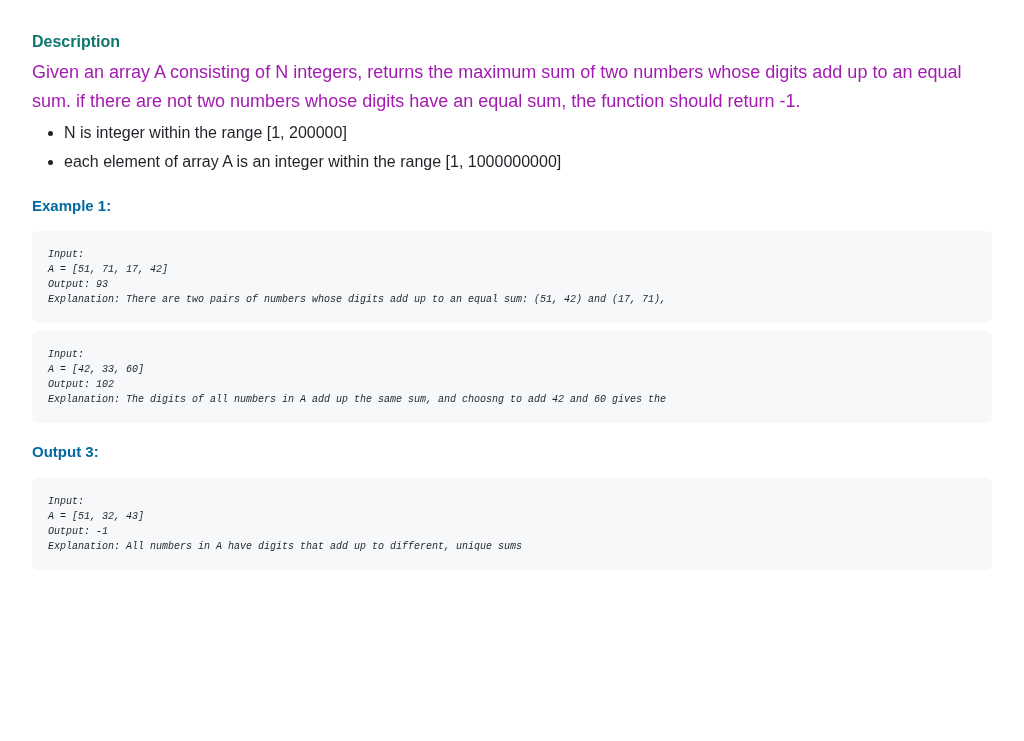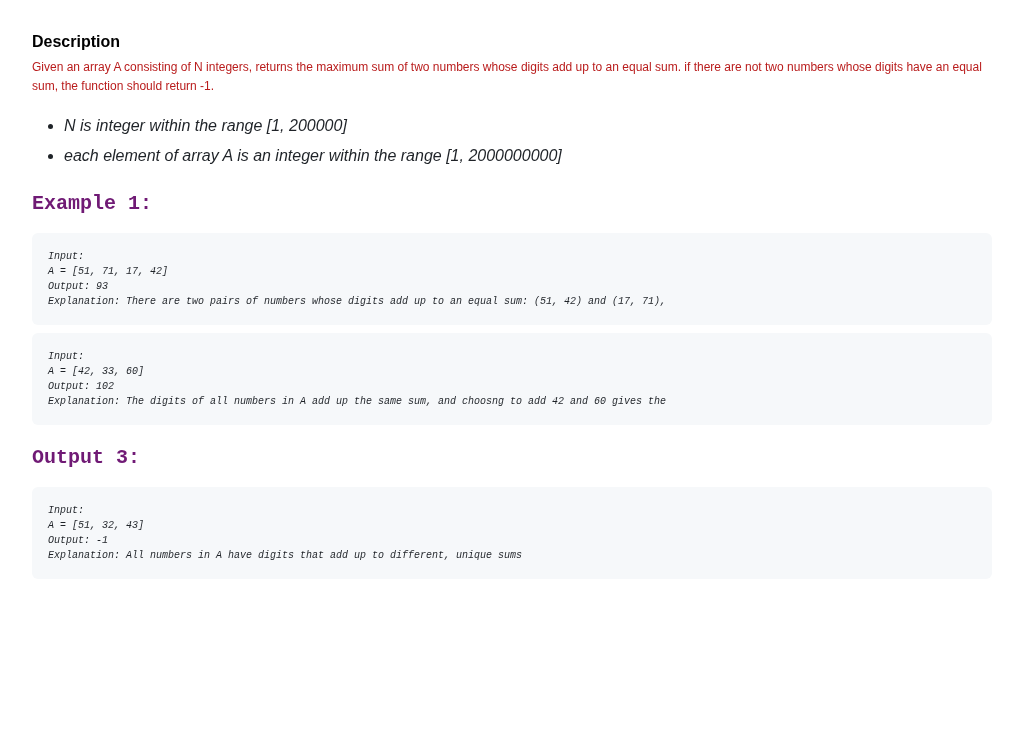--- a/index.html
+++ b/index.html
@@ -12,48 +12,46 @@
       font-size: 16px;
       line-height: 1.5;
       color: #24292f;
       background: #ffffff;
       padding: 30px 32px;
       width: 1024px;
     }
     .heading {
       font-weight: 600;
       font-size: 16px;
-      color: #000000;
+      color: #0f766e;
       margin-bottom: 4px;
     }
     .description-text {
-      font-size: 12px;
-      color: #b91c1c;
+      font-size: 18px;
+      color: #a21caf;
       line-height: 1.6;
-      margin-bottom: 16px;
+      margin-bottom: 3px;
     }
     ul.constraints {
       list-style: disc;
       padding-left: 32px;
       margin-bottom: 20px;
     }
     ul.constraints li {
       font-size: 16px;
       color: #1f2328;
       line-height: 1.7;
       margin-bottom: 2px;
-      font-style: italic;
     }
     .example-heading {
       font-weight: 600;
-      font-size: 20px;
-      color: #701a75;
+      font-size: 15px;
+      color: #0369a1;
       margin-top: 18px;
       margin-bottom: 14px;
-      font-family: Liberation Mono, monospace;
     }
     pre.code-block {
       background: #f6f8fa;
       border-radius: 6px;
       padding: 16px;
       font-family: ui-monospace, SFMono-Regular, "SF Mono", Menlo, Consolas, "Liberation Mono", monospace;
       font-size: 10px;
       line-height: 1.5;
       color: #1f2328;
       overflow-x: hidden;
@@ -64,21 +62,21 @@
   </style>
 </head>
 <body>
 
 <div>
   <div class="heading">Description</div>
   <div class="description-text">Given an array A consisting of N integers, returns the maximum sum of two numbers whose digits add up to an equal sum. if there are not two numbers whose digits have an equal sum, the function should return -1.</div>
 
   <ul class="constraints">
     <li>N is integer within the range [1, 200000]</li>
-    <li>each element of array A is an integer within the range [1, 2000000000]</li>
+    <li>each element of array A is an integer within the range [1, 1000000000]</li>
   </ul>
 
   <div class="example-heading">Example 1:</div>
   <pre class="code-block">Input:
 A = [51, 71, 17, 42]
 Output: 93
 Explanation: There are two pairs of numbers whose digits add up to an equal sum: (51, 42) and (17, 71),</pre>
 
   <pre class="code-block">Input:
 A = [42, 33, 60]

